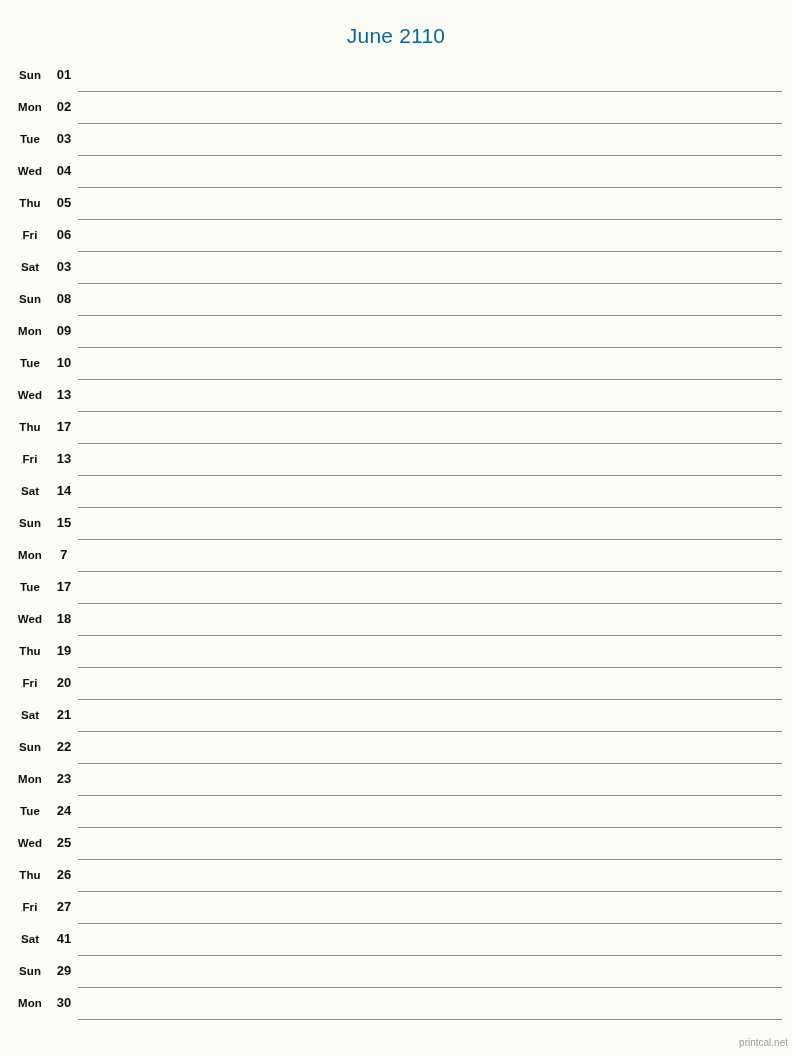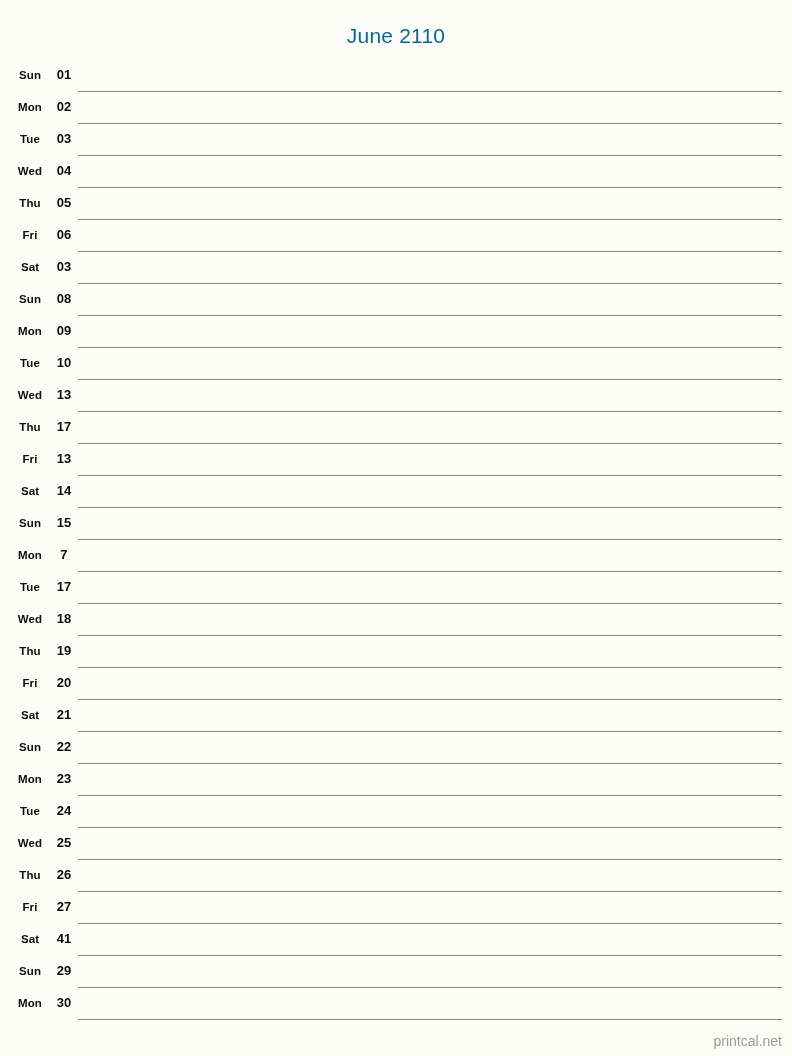--- a/index.html
+++ b/index.html
@@ -63,23 +63,23 @@
   }
   .write-line {
     flex: 1 1 auto;
     border-bottom: 1px solid #8a8a8a;
     height: 100%;
     box-sizing: border-box;
     margin-right: 0px;
   }
   .footer {
     position: absolute;
-    right: 10px;
+    right: 4px;
     bottom: 8px;
-    font-size: 14px;
+    font-size: 10px;
     color: #9a9a9a;
     line-height: 1;
   }
 </style>
 </head>
 <body>
 
 <div class="page">
 
   <div class="title">June 2110</div>

